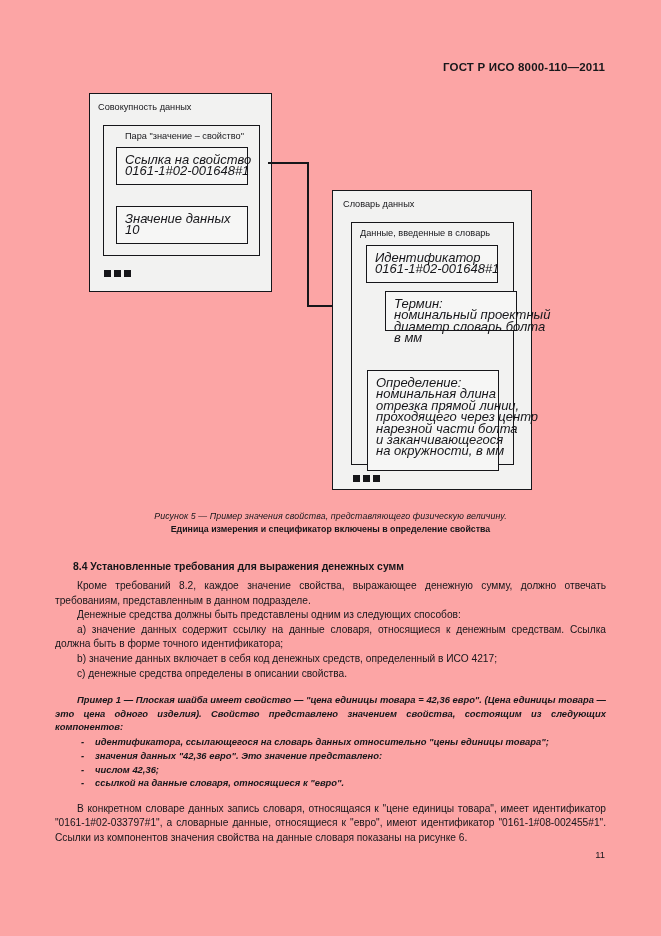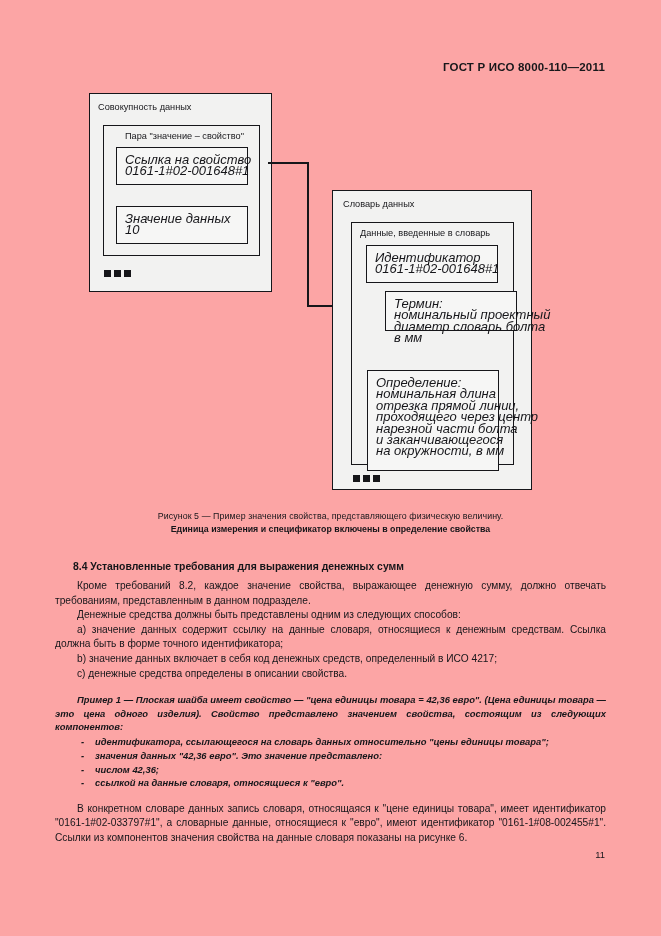--- a/index.html
+++ b/index.html
@@ -92,21 +92,21 @@
   
   .caption {
     position: absolute;
     left: 0;
     width: 661px;
     text-align: center;
     font-size: 8.8px;
     line-height: 13px;
     color: #16161a;
   }
-  .caption .l1 { letter-spacing: .1px; }
+  .caption .l1 { letter-spacing: .1px; font-style: italic; }
   .caption .l2 { font-weight: bold; }
 
   
   .body-text {
     position: absolute;
     left: 55px;
     width: 551px;
     top: 561px;
     color: #16161a;
   }

